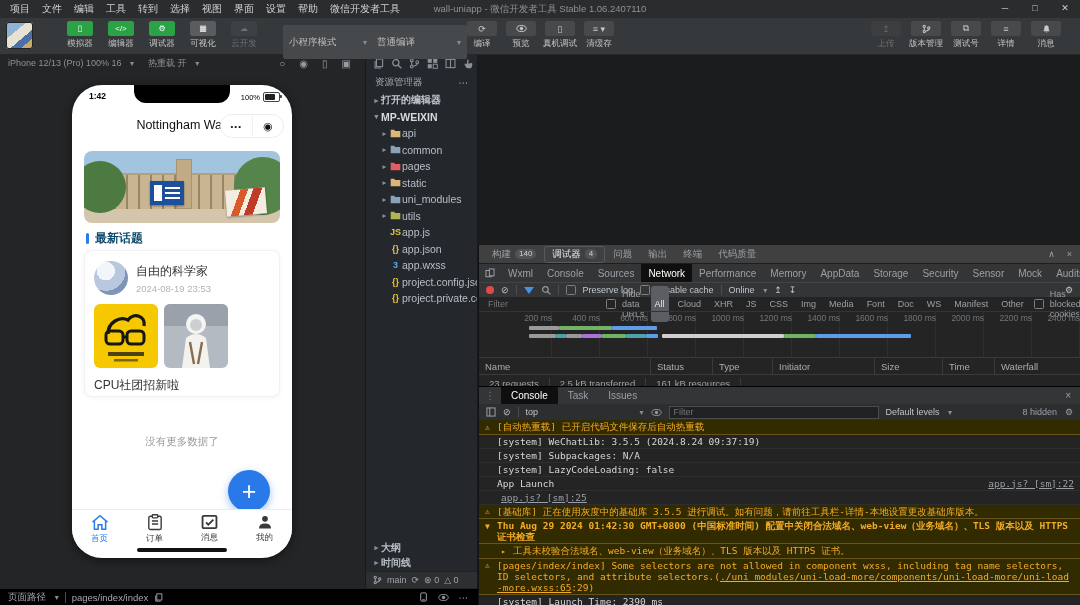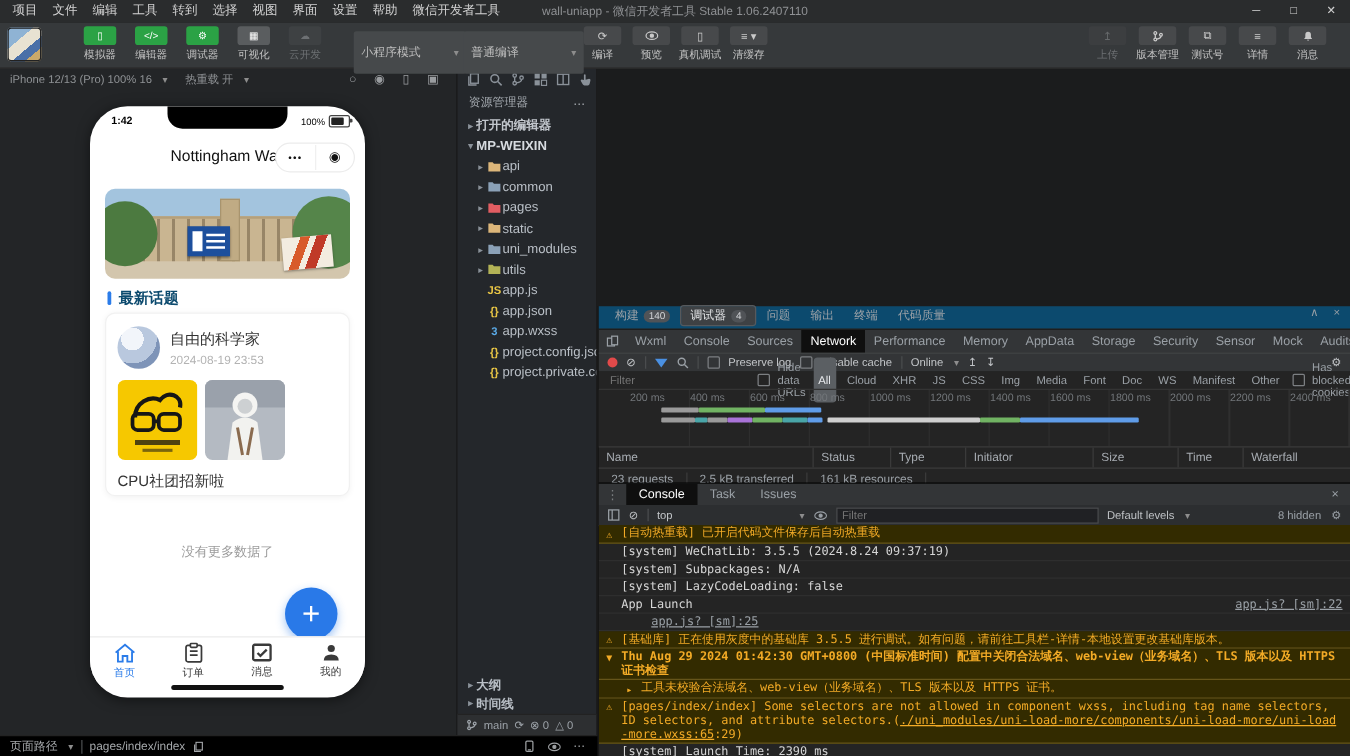--- a/index.html
+++ b/index.html
@@ -97,41 +97,41 @@
   .tree-row.sect{font-weight:bold;color:#c2c7cd;font-size:10px}
   .ficon{font-weight:bold;font-size:8px}
   #exp-bottom{position:absolute;left:0;right:0;bottom:18px}
   #exp-bottom .tree-row{height:15px;font-size:10px;font-weight:bold;color:#b9bfc6}
   #exp-status{position:absolute;left:0;right:0;bottom:0;height:17px;background:#2d2f31;border-top:1px solid #222;
      display:flex;align-items:center;gap:5px;padding:0 7px;color:#9da3a9;font-size:9px;box-sizing:border-box}
   
   #rightvoid{position:absolute;left:478px;top:54px;width:602px;height:191px;background:#1b1c1d}
   
   #debugger{position:absolute;left:478px;top:245px;width:602px;height:360px;background:#242424;border-left:1px solid #121212;box-sizing:border-box}
-  #panel-tabs{height:18px;background:#0c4a6e;display:flex;align-items:flex-start;font-size:9.5px;color:#9aa0a6}
+  #panel-tabs{height:18px;background:#404040;display:flex;align-items:center;font-size:9.5px;color:#9aa0a6}
   .ptab2{display:flex;align-items:center;gap:4px;padding:1px 7px;border-radius:2px;margin-left:2px}
   .ptab2.active{background:#3e4144;color:#e4e6e8;outline:1px solid #57595c}
   .badge{background:#515ercolor;background:#505357;color:#d2d4d7;border-radius:7px;font-size:8px;padding:0 4px;line-height:10px}
   #panel-tabs .right{margin-left:auto;display:flex;gap:12px;padding-right:8px;color:#9aa0a6;font-size:9px}
   #devtools-tabs{height:18px;background:#333537;border-top:1px solid #1e1e1e;display:flex;align-items:center;font-size:10px;color:#9aa0a6}
   .dtab{padding:0 7px;height:18px;display:flex;align-items:center}
   .dtab.active{background:#0f0f0f;color:#fff}
   #net-toolbar{height:14px;background:#333537;border-top:1px solid #424446;display:flex;align-items:center;gap:7px;padding:0 7px;font-size:9px;color:#c3c6c9}
   .vdiv{width:1px;height:10px;background:#4a4c4e}
   .rec{width:8px;height:8px;border-radius:50%;background:#e24a4a}
   .cb{width:8px;height:8px;border:1px solid #7c7f82;border-radius:1.5px;flex:none}
   .funnel{width:0;height:0;border-left:5px solid transparent;border-right:5px solid transparent;border-top:7px solid #4a90e2}
   #filter-row{height:14px;display:flex;align-items:center;gap:6px;padding:0 7px;font-size:9px;color:#9aa0a6;background:#242424}
   #net-filter{background:transparent;border:none;outline:none;color:#9aa0a6;font-size:9px;width:110px;font-family:"Liberation Sans",sans-serif}
   .chip{padding:12px 4px;border-radius:3px;line-height:12px}
   .chip.active{background:#5b5f63;color:#e8eaed}
   #overview{height:45px;position:relative;border-top:1px solid #343434;border-bottom:1px solid #3a3a3a;
      background-image:repeating-linear-gradient(90deg,transparent 0 47px,#2f2f2f 47px 48px);background-position:25px 0}
   #ruler{display:flex;padding-left:25px;font-size:8.5px;color:#72767a}
-  #ruler span{width:48px;flex:none;padding-top:1px}
+  #ruler span{width:48px;text-align:right;flex:none;padding-top:1px}
   .ovbar{position:absolute;height:4px;border-radius:1px}
   #net-header{height:16px;display:flex;font-size:9.5px;color:#a8adb3;border-bottom:1px solid #3a3a3a;align-items:center}
   .ncol{border-right:1px solid #3a3a3a;padding-left:6px;box-sizing:border-box;height:100%;display:flex;align-items:center}
   .ncol:nth-child(1){width:172px}.ncol:nth-child(2){width:62px}.ncol:nth-child(3){width:60px}
   .ncol:nth-child(4){width:102px}.ncol:nth-child(5){width:68px}.ncol:nth-child(6){width:52px}
   .ncol:nth-child(7){flex:1;border-right:none}
   #net-summary{height:16px;display:flex;align-items:center;font-size:9.5px;color:#9aa0a6}
   #net-summary span{padding:0 10px;border-right:1px solid #3a3a3a;line-height:11px}
   
   #console{position:absolute;left:0;right:0;top:141px;bottom:0;border-top:1px solid #000}
@@ -142,21 +142,21 @@
   #console-tabs .x{margin-left:auto;padding-right:9px;color:#9aa0a6}
   #console-toolbar{height:16px;background:#2c2e30;border-bottom:1px solid #3a3a3a;display:flex;align-items:center;gap:7px;padding:0 7px;font-size:9px;color:#bfc2c5}
   #ctx-select{display:flex;align-items:center;width:118px;justify-content:space-between;color:#c3c6c9}
   #console-filter{background:#202124;border:1px solid #4a4c4e;color:#9a9a9a;font-size:9px;height:11px;width:200px;padding:0 4px;font-family:"Liberation Sans",sans-serif;outline:none}
   #console-toolbar .right{margin-left:auto;display:flex;align-items:center;gap:8px;color:#9aa0a6}
   #logs{position:absolute;left:0;right:0;top:33px;bottom:0;overflow:hidden;font-family:"DejaVu Sans Mono",monospace;font-size:9.5px}
   .log-row{display:flex;align-items:flex-start;border-bottom:1px solid #2e2e2e;padding:1px 6px 1px 6px;line-height:11px;color:#d6d6d6;min-height:11px}
   .log-row.warn{background:#332b00;border-bottom-color:#66551a;color:#f3ab26}
   .log-row .licon{width:12px;flex:none;font-size:8px;padding-top:0.5px}
   .log-row .ltext{flex:1;word-break:break-all}
-  .log-row .lsrc{margin-left:24px;color:#9aa0a6;text-decoration:underline;white-space:nowrap;flex:none}
+  .log-row .lsrc{margin-left:4px;color:#9aa0a6;text-decoration:underline;white-space:nowrap;flex:none}
   .log-row.bold .ltext{font-weight:bold}
   .log-row.indent{padding-left:22px}
   .seg-l{text-decoration:underline;color:inherit}
   
   #statusbar{position:absolute;left:0;top:588px;width:478px;height:17px;background:#000000;border-top:1px solid #222;display:flex;align-items:center;font-size:9.5px;color:#a5a8ab;box-sizing:border-box}
   #statusbar .seg1{display:flex;align-items:center;gap:6px;padding-left:8px;width:357px;box-sizing:border-box}
   #statusbar .icons{margin-left:auto;display:flex;gap:10px;align-items:center;padding-right:10px;color:#9da0a3}
   .sb-div{width:1px;height:11px;background:#4a4c4e}
 </style>
 </head>

